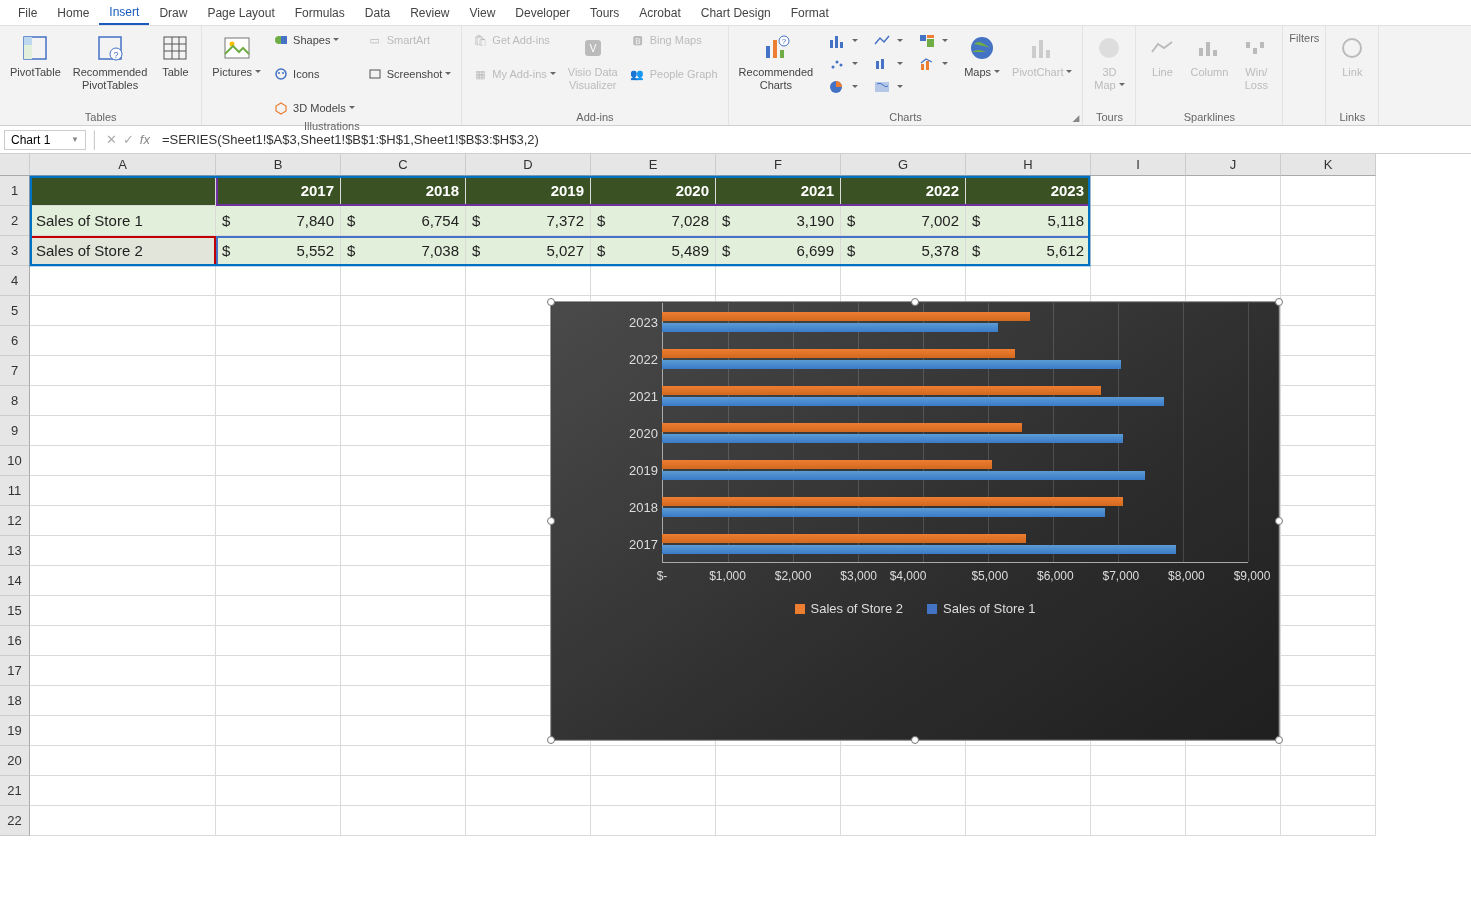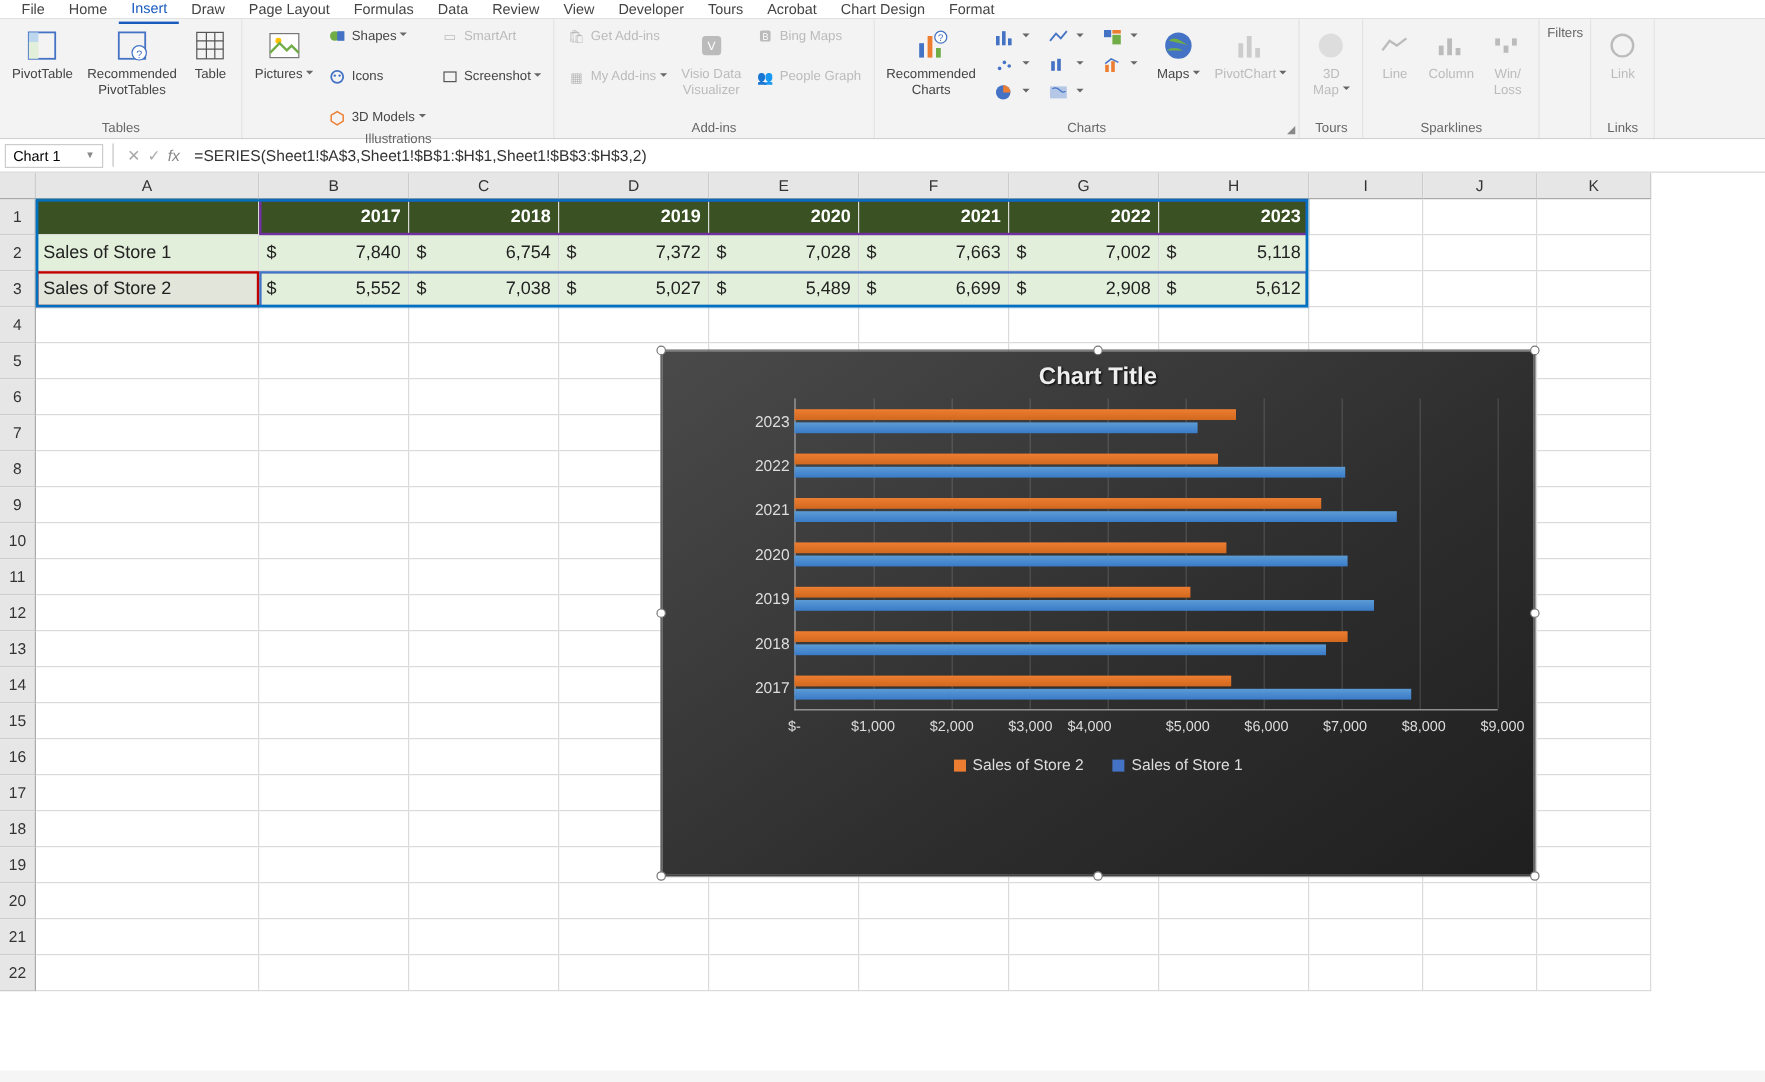--- a/index.html
+++ b/index.html
@@ -1,19 +1,19 @@
 <!DOCTYPE html>
 <html><head>
 <meta charset="utf-8">
 <style>
   * { box-sizing: border-box; margin: 0; padding: 0; font-family: 'Segoe UI', Arial, sans-serif; }
   body { background: #f5f5f5; overflow: hidden; width: 1471px; height: 902px; }
   
   
-  .menubar { background: #fff; display: flex; padding: 0 8px; height: 16px; border-bottom: 1px solid #e0e0e0; align-items: center; }
+  .menubar { background: #fff; display: flex; padding: 0 8px; height: 26px; border-bottom: 1px solid #e0e0e0; align-items: center; }
   .menubar-item { padding: 4px 10px; font-size: 12px; color: #444; cursor: pointer; }
   .menubar-item.active { border-bottom: 2px solid #185abd; color: #185abd; }
   
   
   .ribbon { background: #f3f3f3; height: 100px; display: flex; border-bottom: 1px solid #d0d0d0; }
   .ribbon-group { display: flex; flex-direction: column; justify-content: space-between; border-right: 1px solid #e3e3e3; padding: 4px 6px 2px 6px; }
   .ribbon-group-content { display: flex; align-items: flex-start; gap: 4px; flex: 1; }
   .ribbon-group-label { text-align: center; font-size: 11px; color: #666; padding-top: 2px; }
   .ribbon-btn-lg { display: flex; flex-direction: column; align-items: center; gap: 2px; padding: 2px 4px; cursor: pointer; }
   .ribbon-btn-lg .ico { width: 32px; height: 32px; display: flex; align-items: center; justify-content: center; }
@@ -461,21 +461,21 @@
         <div class="cell val" style="width: 125px;">
           <span class="cur">$</span>
           <span class="num">7,372</span>
         </div>
         <div class="cell val" style="width: 125px;">
           <span class="cur">$</span>
           <span class="num">7,028</span>
         </div>
         <div class="cell val" style="width: 125px;">
           <span class="cur">$</span>
-          <span class="num">7,663</span>
+          <span class="num">3,190</span>
         </div>
         <div class="cell val" style="width: 125px;">
           <span class="cur">$</span>
           <span class="num">7,002</span>
         </div>
         <div class="cell val" style="width: 125px;">
           <span class="cur">$</span>
           <span class="num">5,118</span>
         </div>
         <div class="cell" style="width: 95px;"></div>
@@ -500,21 +500,21 @@
         <div class="cell val" style="width: 125px;">
           <span class="cur">$</span>
           <span class="num">5,489</span>
         </div>
         <div class="cell val" style="width: 125px;">
           <span class="cur">$</span>
           <span class="num">6,699</span>
         </div>
         <div class="cell val" style="width: 125px;">
           <span class="cur">$</span>
-          <span class="num">2,908</span>
+          <span class="num">5,378</span>
         </div>
         <div class="cell val" style="width: 125px;">
           <span class="cur">$</span>
           <span class="num">5,612</span>
         </div>
         <div class="cell" style="width: 95px;"></div>
         <div class="cell" style="width: 95px;"></div>
         <div class="cell" style="width: 95px;"></div>
       </div>
       <div class="row">
@@ -785,21 +785,20 @@
       </div>
     </div>
 
   <div class="sel-purple" style="left:216px; top:22px; width:874px; height:30px"></div>
   <div class="sel-red" style="left:30px; top:82px; width:186px; height:30px"></div>
   <div class="sel-blue2" style="left:216px; top:82px; width:874px; height:30px"></div>
   <div class="sel-blue" style="left:30px; top:22px; width:1060px; height:90px"></div>
 
   <div class="chart-obj" style="left:550px; top:147px; width:730px; height:440px">
     <div class="chart-surface">
-      <div class="chart-title">Chart Title</div>
       <div class="plot-area">
         <div class="plot-grid" id="plotgrid">
             <div class="vgrid" style="left: 11.1111%;"></div>
             <div class="vgrid" style="left: 22.2222%;"></div>
             <div class="vgrid" style="left: 33.3333%;"></div>
             <div class="vgrid" style="left: 44.4444%;"></div>
             <div class="vgrid" style="left: 55.5556%;"></div>
             <div class="vgrid" style="left: 66.6667%;"></div>
             <div class="vgrid" style="left: 77.7778%;"></div>
             <div class="vgrid" style="left: 88.8889%;"></div>

